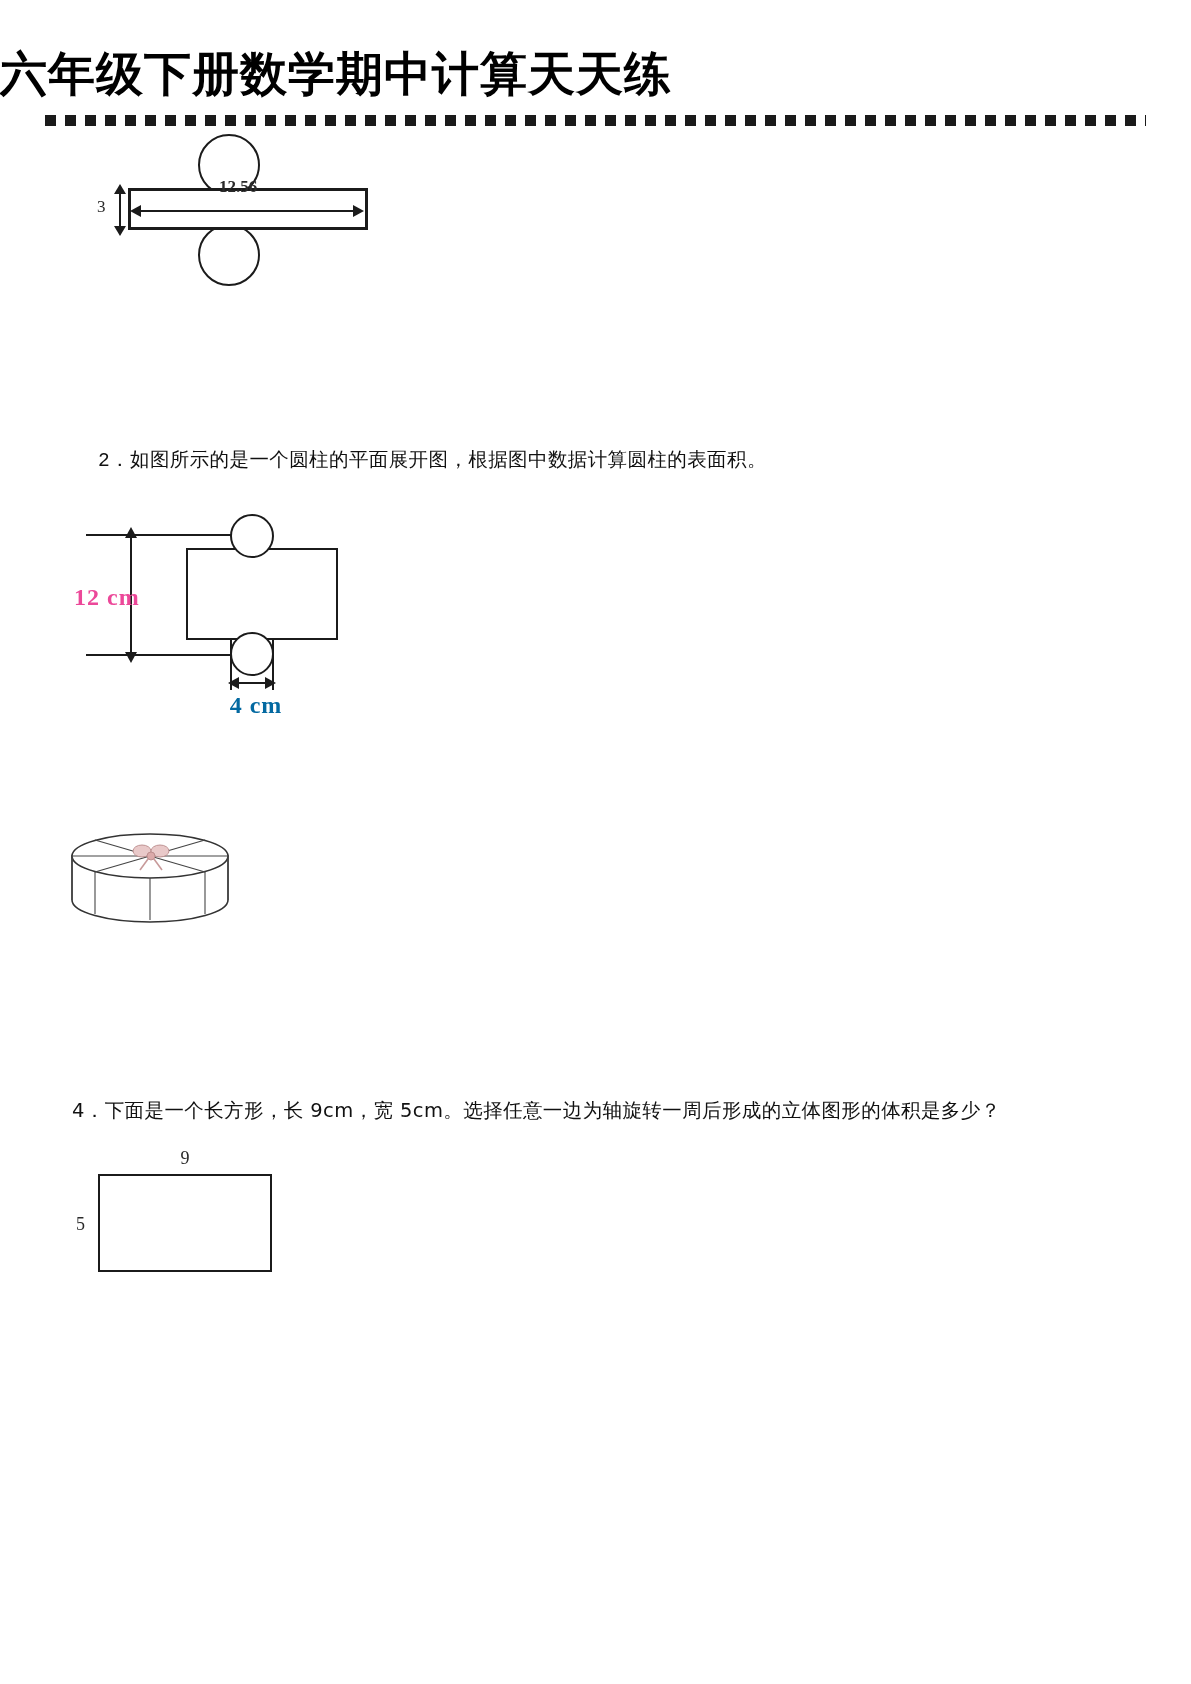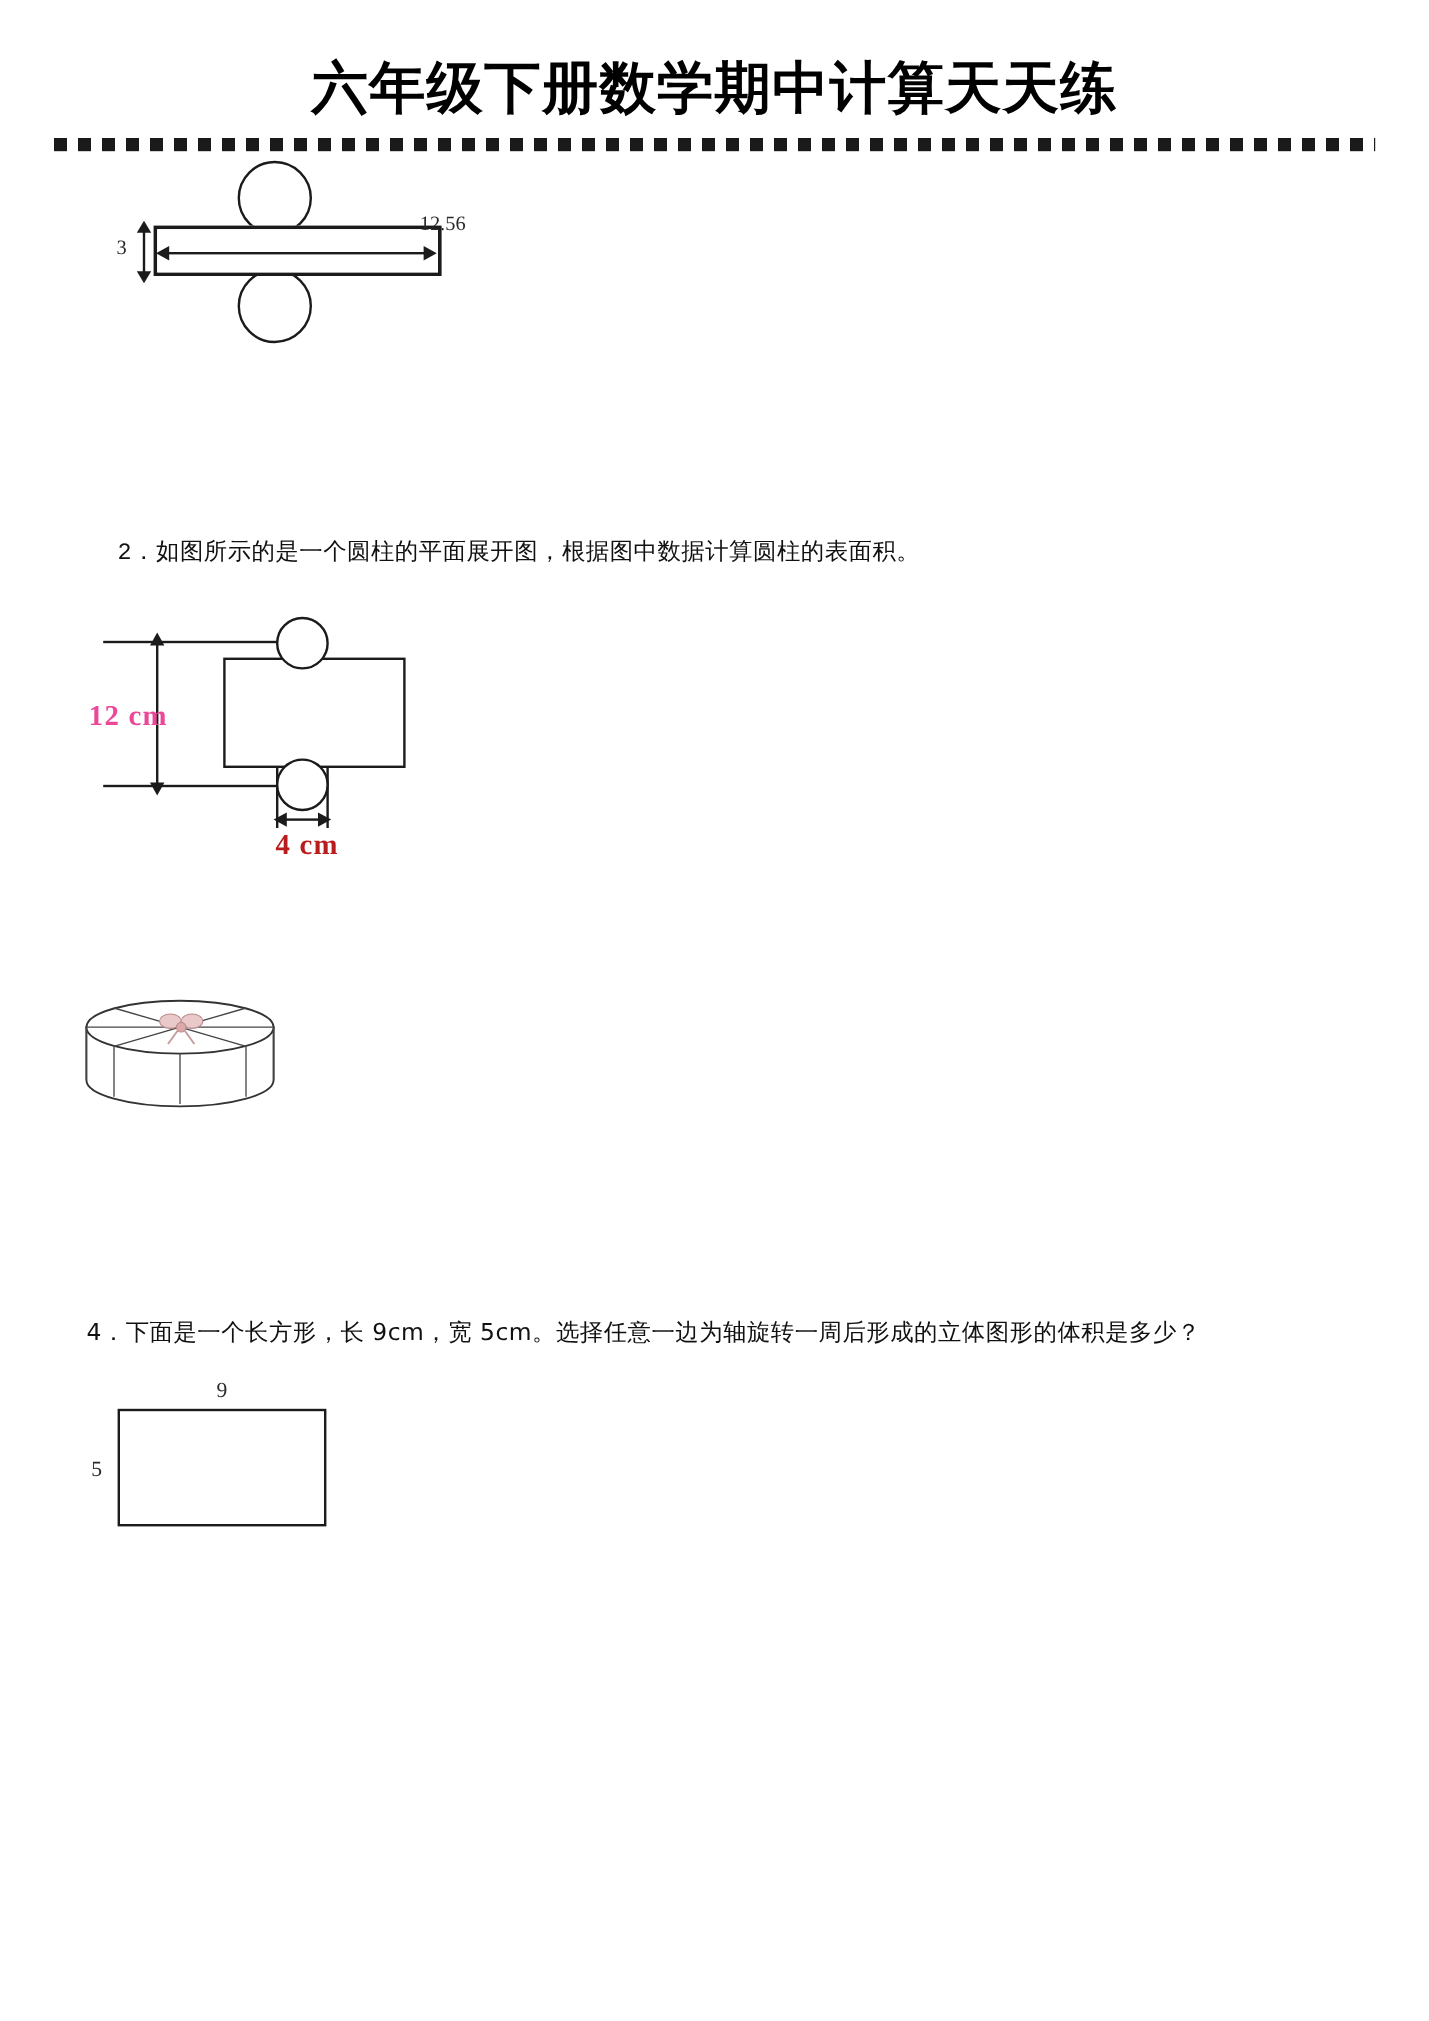--- a/index.html
+++ b/index.html
@@ -18,21 +18,21 @@
 
   .page {
     position: relative;
     width: 1191px;
     height: 1684px;
     background: #ffffff;
   }
 
   
   .title-main {
-    text-align: center;
+    text-align: left;
     font-family: "DejaVu Sans", sans-serif;
     font-weight: bold;
     font-size: 47px;
     letter-spacing: 1px;
     color: #000000;
     margin: 0;
     padding-top: 48px;
     line-height: 1.12;
   }
   .title-sub {
@@ -128,25 +128,26 @@
     position: absolute;
     left: 43px; top: 51px;
     width: 234px; height: 36px;
     background: #ffffff;
     z-index: 1;
   }
   .f1-width-label {
     position: absolute;
     left: 0; top: 37px;
     width: 300px;
-    text-align: right;
+    text-align: center;
     font-family: "Liberation Serif", serif;
     font-size: 17px;
     color: #2a2a2a;
     z-index: 3;
+    font-weight: bold;
   }
   .f1-harrow {
     position: absolute;
     left: 52px; top: 70px;
     width: 214px; height: 2px;
     background: #1b1b1b;
     z-index: 3;
   }
   .f1-harrow::before, .f1-harrow::after {
     content: "";
@@ -294,21 +295,21 @@
   .f2-harrow::before { left: -10px; border-right: 11px solid #1b1b1b; }
   .f2-harrow::after  { right: -10px; border-left: 11px solid #1b1b1b; }
   .f2-diam-label {
     position: absolute;
     left: 125px; top: 186px;
     width: 90px;
     text-align: center;
     font-family: "Liberation Serif", serif;
     font-weight: bold;
     font-size: 24px;
-    color: #b91c1c;
+    color: #0369a1;
     z-index: 4;
     letter-spacing: 1px;
   }
 
   
   .fig3 {
     position: relative;
     width: 200px;
     height: 120px;
     margin: 16px 0 0 62px;

